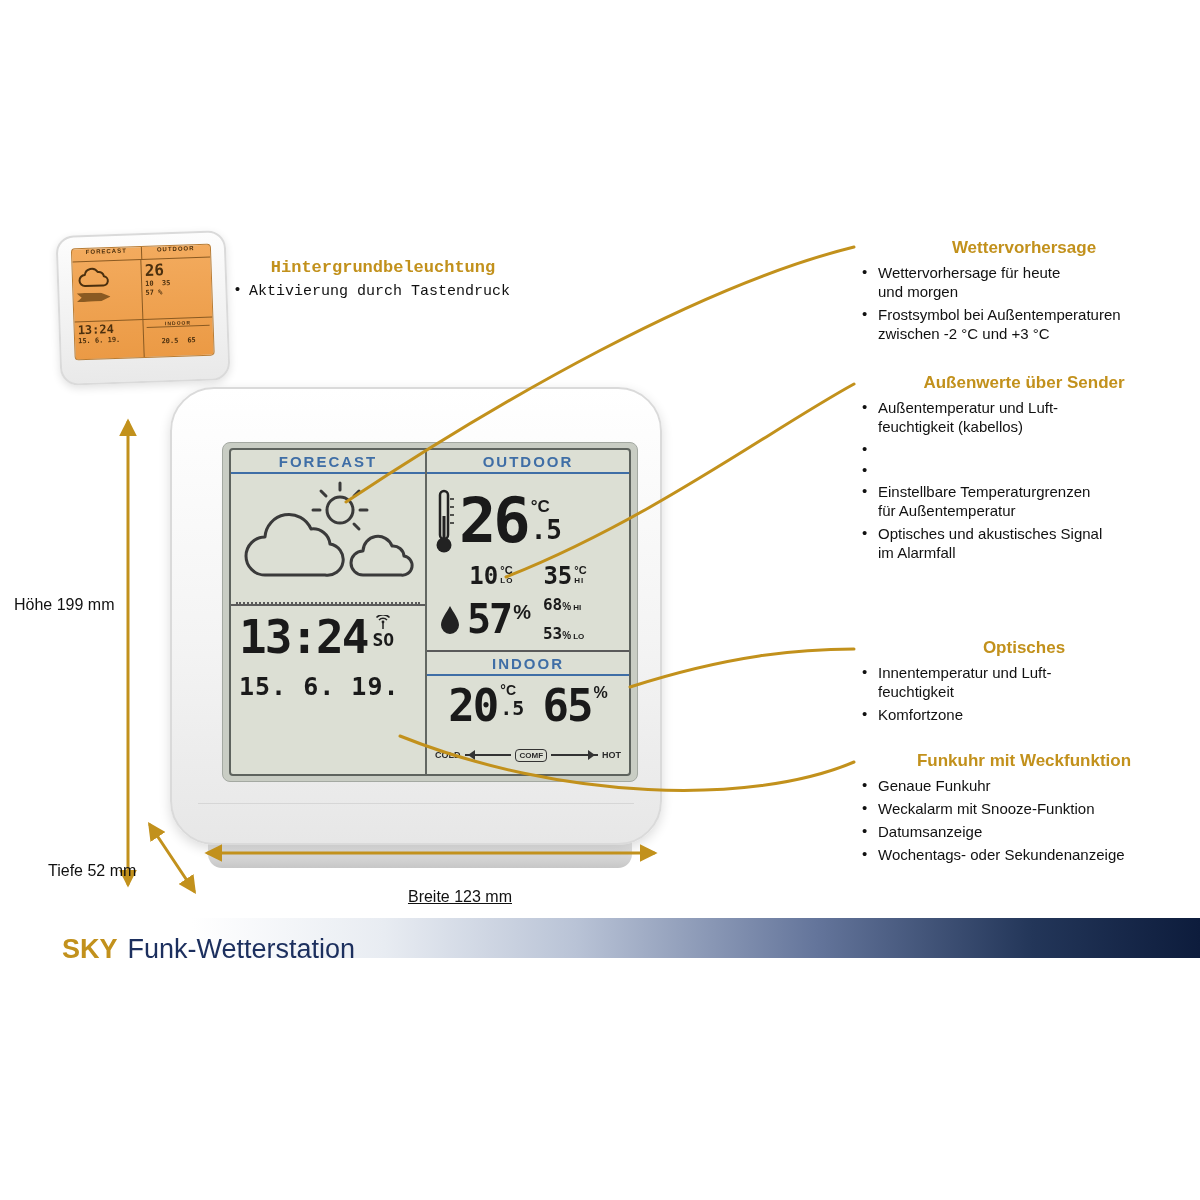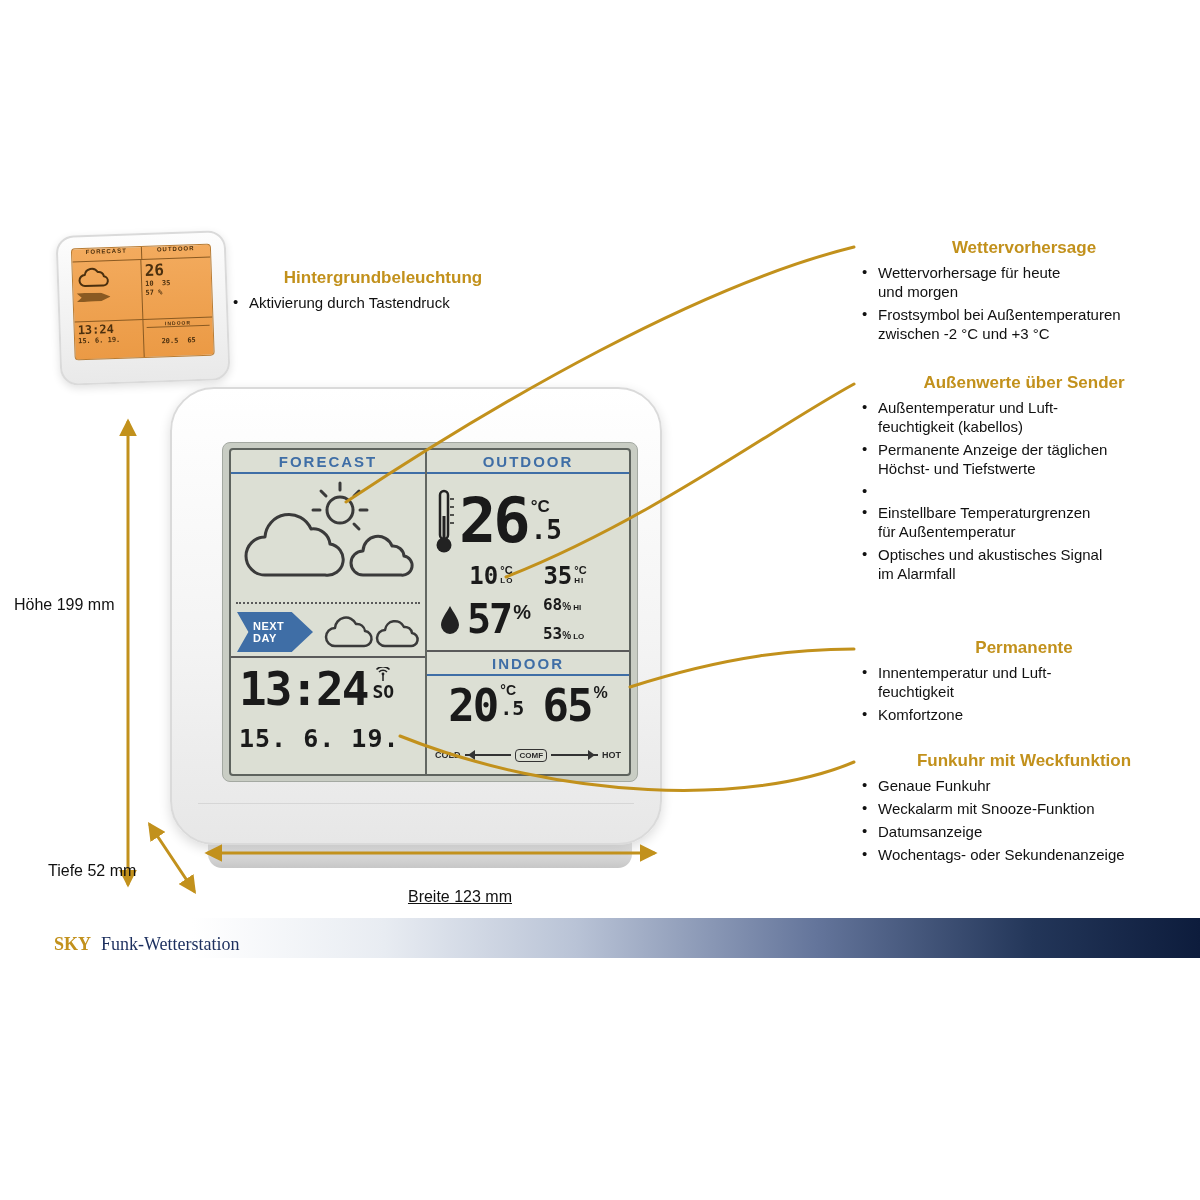--- a/index.html
+++ b/index.html
@@ -95,28 +95,28 @@
   .mini-fr { width:50%; padding:1px 3px; text-align:center; }
   .mini-time { font-family:"DejaVu Sans Mono",monospace; font-weight:bold; font-size:12px; line-height:1.1; }
   .mini-ind-h { font-weight:bold; font-size:5px; letter-spacing:1px; border-bottom:1px solid #8a5a22; margin-bottom:2px; }
 
   
   .annot { position:absolute; left:862px; width:324px; z-index:11; }
   .annot-title { font-weight:bold; font-size:17px; color:#c2911c; margin-bottom:5px;text-align:center; }
   .bullet { display:flex; margin-bottom:4px; }
   .dot { width:16px; font-size:15px; color:#111; flex:0 0 16px; }
   .btext { font-size:15px; line-height:19px; color:#111; white-space:pre-line; }
-  .backlight-note { position:absolute; left:233px; top:268px; width:300px; z-index:11; }
+  .backlight-note { position:absolute; left:233px; top:258px; width:300px; z-index:11;font-family:Liberation Mono, monospace; }
 
   .dim-label { position:absolute; font-size:16px; color:#111; z-index:11; }
 
   
   .band { position:absolute; left:0; top:918px; width:1200px; height:40px; z-index:3;
           background:linear-gradient(90deg,#ffffff 0%,#ffffff 16%,#e8ecf2 32%,#b9c3d6 48%,#64759b 68%,#233659 86%,#0d1c3c 100%); }
-  .footer-title { position:absolute; left:54px; top:934px; z-index:4; font-size:18px;font-family:Liberation Serif, serif; }
+  .footer-title { position:absolute; left:62px; top:934px; z-index:4; font-size:27px; }
   .brand { color:#c2911c; font-weight:bold; }
   .product { color:#1c2f5e; margin-left:10px; }
 </style>
 </head>
 <body>
 
 <div class="canvas">
 
   <div class="stand"></div>
 
@@ -180,32 +180,20 @@
                 <line x1="76" y1="30" x2="83" y2="30"></line>
                 <line x1="117" y1="16" x2="122" y2="11"></line>
                 <line x1="89" y1="16" x2="84" y2="11"></line>
                 <line x1="117" y1="44" x2="122" y2="49"></line>
                 <path d="M28 95 a19 19 0 0 1 0 -38 a24 24 0 0 1 46 -8 a17 17 0 0 1 19 15 a14 14 0 0 1 -5 31 z"></path>
                 <path d="M126 95 a12 12 0 0 1 0 -24 a15 15 0 0 1 29 -5 a11 11 0 0 1 12 10 a9 9 0 0 1 -3 19 z"></path>
               </g>
             </svg>
           </div>
           <div class="dotted"></div>
-          <div class="nextday-row">
-            <div class="nextday-arrow">
-              <span>NEXT</span>
-              <span>DAY</span>
-            </div>
-            <svg width="100" height="40" viewBox="0 0 100 40">
-              <g stroke="#3a3a3a" stroke-width="2.5" fill="none" stroke-linecap="round" stroke-linejoin="round">
-                <path d="M14 34 a9 9 0 0 1 0 -18 a11 11 0 0 1 21 -4 a8 8 0 0 1 9 7 a7 7 0 0 1 -2 15 z"></path>
-                <path d="M64 34 a8 8 0 0 1 0 -16 a10 10 0 0 1 19 -3 a7 7 0 0 1 8 6 a6 6 0 0 1 -2 13 z"></path>
-              </g>
-            </svg>
-          </div>
           <div class="lsolid"></div>
           <div class="clock-area">
             <div class="time-row">
               <span class="lcd-time mono">13:24</span>
               <span class="wd-stack">
                 <svg width="18" height="14" viewBox="0 0 18 14">
                   <path d="M5 5 a5.5 5.5 0 0 1 8 0 M2.5 2.5 a9 9 0 0 1 13 0" stroke="#222" fill="none" stroke-width="1.5"></path>
                   <circle cx="9" cy="7" r="1.4" fill="#222"></circle>
                   <line x1="9" y1="8" x2="9" y2="14" stroke="#222" stroke-width="1.5"></line>
                 </svg>
@@ -319,40 +307,38 @@
 
   <div class="annot" style="top:373px">
     <div class="annot-title">Außenwerte über Sender</div>
     <div class="bullet">
         <span class="dot">•</span>
         <span class="btext">Außentemperatur und Luft-
 feuchtigkeit (kabellos)</span>
       </div>
     <div class="bullet">
         <span class="dot">•</span>
-        <span class="btext">Permanente Anzeige der täglichen
-Höchst- und Tiefstwerte</span>
       </div>
     <div class="bullet">
         <span class="dot">•</span>
       </div>
     <div class="bullet">
         <span class="dot">•</span>
         <span class="btext">Einstellbare Temperaturgrenzen
 für Außentemperatur</span>
       </div>
     <div class="bullet">
         <span class="dot">•</span>
         <span class="btext">Optisches und akustisches Signal
 im Alarmfall</span>
       </div>
   </div>
 
   <div class="annot" style="top:638px">
-    <div class="annot-title">Permanente</div>
+    <div class="annot-title">Optisches</div>
     <div class="bullet">
         <span class="dot">•</span>
         <span class="btext">Innentemperatur und Luft-
 feuchtigkeit</span>
       </div>
     <div class="bullet">
         <span class="dot">•</span>
         <span class="btext">Komfortzone</span>
       </div>
   </div>

